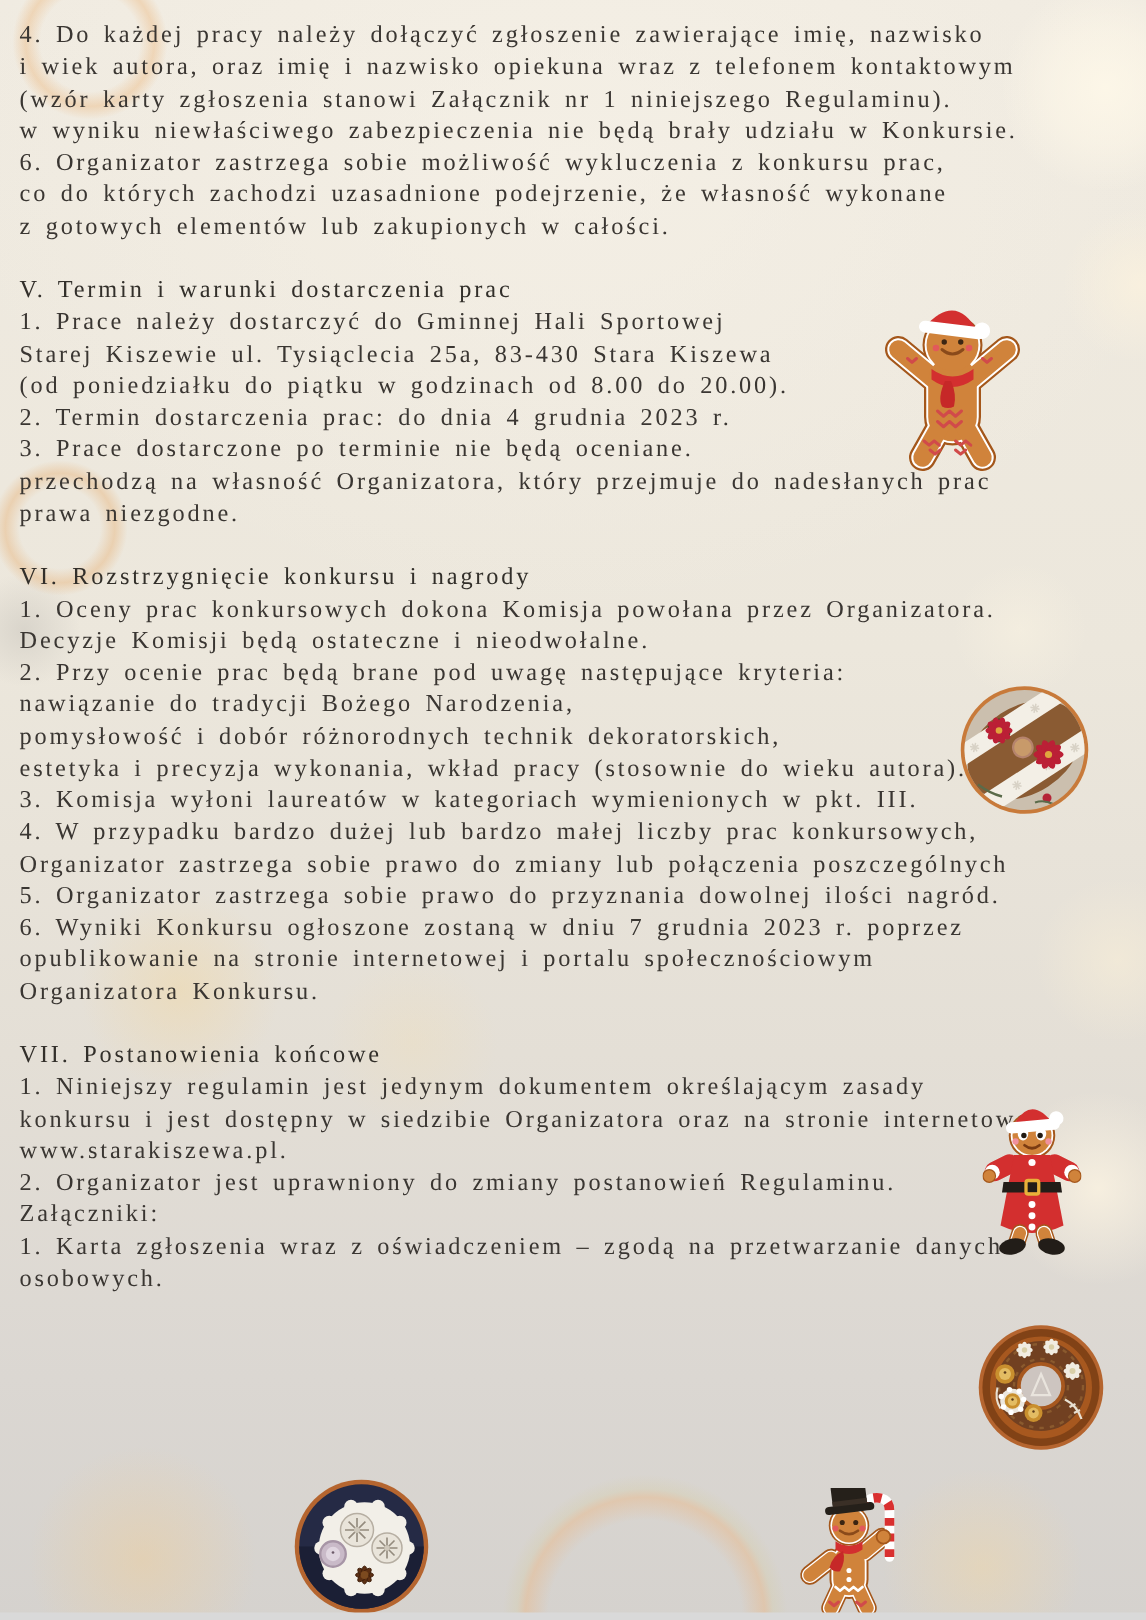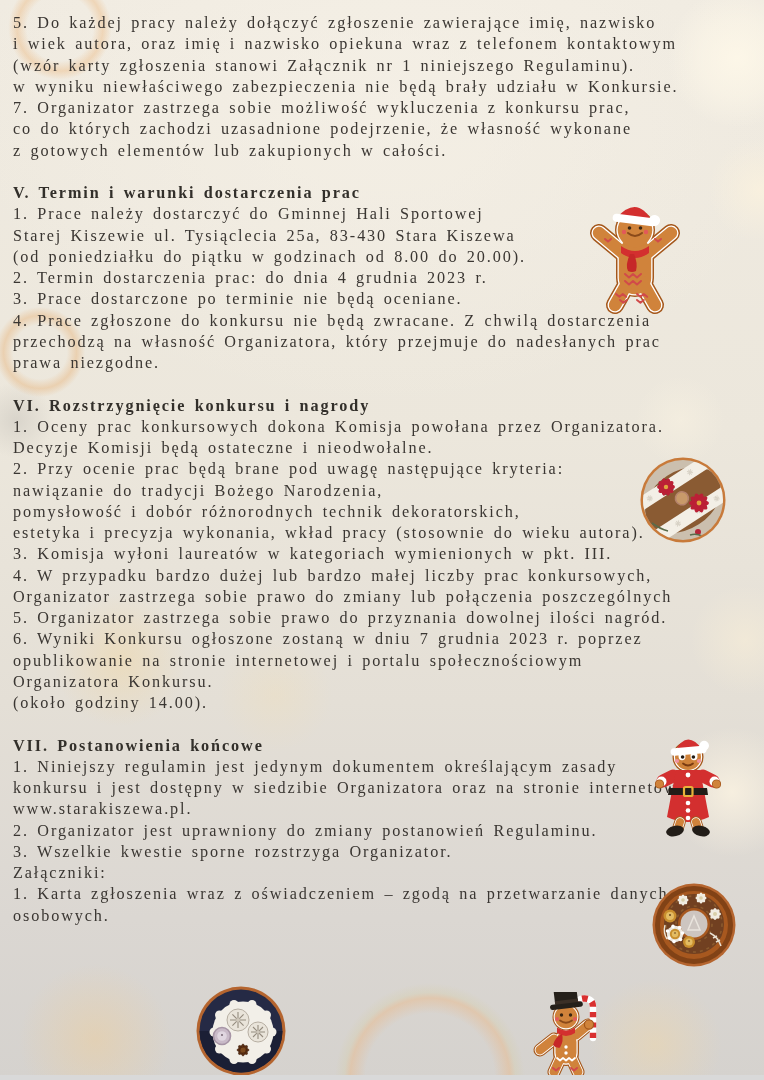--- a/index.html
+++ b/index.html
@@ -25,77 +25,74 @@
       radial-gradient(ellipse 420px 300px at 50% 10%, rgba(248,243,233,.55), rgba(248,243,233,0)),
       linear-gradient(180deg, #f0ebe1 0%, #ece7dc 40%, #e4dfd6 65%, #dbd7d2 85%, #d5d2ce 100%);
   }
   .text-col {
     position:absolute; left:13px; top:13px; width:751px;
     color:#3a3632; font-size:16.2px; line-height:21.25px;
     letter-spacing:1.9px; word-spacing:2.4px; white-space:nowrap;
   }
   .block + .block { margin-top:21.25px; }
   .ln { height:21.25px; }
-  .hd { font-weight:bold; color:#322f2a; }
+  .hd { font-weight:normal; color:#322f2a; }
   .deco { position:absolute; }
   .bottom-bar { position:absolute; left:0; bottom:0; width:764px; height:5px; background:#d9d9d9; }
 </style>
 </head>
 <body>
 
 <div class="page">
 
   <div class="text-col">
     <div class="block">
-      <div class="ln">5. Do każdej pracy należy dołączyć zgłoszenie zawierające imię, nazwisko</div>
+      <div class="ln">4. Do każdej pracy należy dołączyć zgłoszenie zawierające imię, nazwisko</div>
       <div class="ln">i wiek autora, oraz imię i nazwisko opiekuna wraz z telefonem kontaktowym</div>
       <div class="ln">(wzór karty zgłoszenia stanowi Załącznik nr 1 niniejszego Regulaminu).</div>
       <div class="ln">w wyniku niewłaściwego zabezpieczenia nie będą brały udziału w Konkursie.</div>
-      <div class="ln">7. Organizator zastrzega sobie możliwość wykluczenia z konkursu prac,</div>
+      <div class="ln">6. Organizator zastrzega sobie możliwość wykluczenia z konkursu prac,</div>
       <div class="ln">co do których zachodzi uzasadnione podejrzenie, że własność wykonane</div>
       <div class="ln">z gotowych elementów lub zakupionych w całości.</div>
     </div>
 
     <div class="block">
       <div class="ln hd">V. Termin i warunki dostarczenia prac</div>
       <div class="ln">1. Prace należy dostarczyć do Gminnej Hali Sportowej</div>
       <div class="ln">Starej Kiszewie ul. Tysiąclecia 25a, 83-430 Stara Kiszewa</div>
       <div class="ln">(od poniedziałku do piątku w godzinach od 8.00 do 20.00).</div>
       <div class="ln">2. Termin dostarczenia prac: do dnia 4 grudnia 2023 r.</div>
       <div class="ln">3. Prace dostarczone po terminie nie będą oceniane.</div>
-      <div class="ln">4. Prace zgłoszone do konkursu nie będą zwracane. Z chwilą dostarczenia</div>
       <div class="ln">przechodzą na własność Organizatora, który przejmuje do nadesłanych prac</div>
       <div class="ln">prawa niezgodne.</div>
     </div>
 
     <div class="block">
       <div class="ln hd">VI. Rozstrzygnięcie konkursu i nagrody</div>
       <div class="ln">1. Oceny prac konkursowych dokona Komisja powołana przez Organizatora.</div>
       <div class="ln">Decyzje Komisji będą ostateczne i nieodwołalne.</div>
       <div class="ln">2. Przy ocenie prac będą brane pod uwagę następujące kryteria:</div>
       <div class="ln">nawiązanie do tradycji Bożego Narodzenia,</div>
       <div class="ln">pomysłowość i dobór różnorodnych technik dekoratorskich,</div>
       <div class="ln">estetyka i precyzja wykonania, wkład pracy (stosownie do wieku autora).</div>
       <div class="ln">3. Komisja wyłoni laureatów w kategoriach wymienionych w pkt. III.</div>
       <div class="ln">4. W przypadku bardzo dużej lub bardzo małej liczby prac konkursowych,</div>
       <div class="ln">Organizator zastrzega sobie prawo do zmiany lub połączenia poszczególnych</div>
       <div class="ln">5. Organizator zastrzega sobie prawo do przyznania dowolnej ilości nagród.</div>
       <div class="ln">6. Wyniki Konkursu ogłoszone zostaną w dniu 7 grudnia 2023 r. poprzez</div>
       <div class="ln">opublikowanie na stronie internetowej i portalu społecznościowym</div>
       <div class="ln">Organizatora Konkursu.</div>
-      <div class="ln">(około godziny 14.00).</div>
     </div>
 
     <div class="block">
       <div class="ln hd">VII. Postanowienia końcowe</div>
       <div class="ln">1. Niniejszy regulamin jest jedynym dokumentem określającym zasady</div>
       <div class="ln">konkursu i jest dostępny w siedzibie Organizatora oraz na stronie internetowej:</div>
       <div class="ln">www.starakiszewa.pl.</div>
       <div class="ln">2. Organizator jest uprawniony do zmiany postanowień Regulaminu.</div>
-      <div class="ln">3. Wszelkie kwestie sporne rozstrzyga Organizator.</div>
       <div class="ln">Załączniki:</div>
       <div class="ln">1. Karta zgłoszenia wraz z oświadczeniem – zgodą na przetwarzanie danych</div>
       <div class="ln">osobowych.</div>
     </div>
   </div>
 
   <div class="deco" style="left:583px;top:194px;width:100px;height:124px;">
     <svg width="100" height="124" viewBox="0 0 100 124">
       <g stroke="#a4571b" stroke-linecap="round" fill="none">
         <line x1="40" y1="59" x2="16" y2="39" stroke-width="18"></line>

